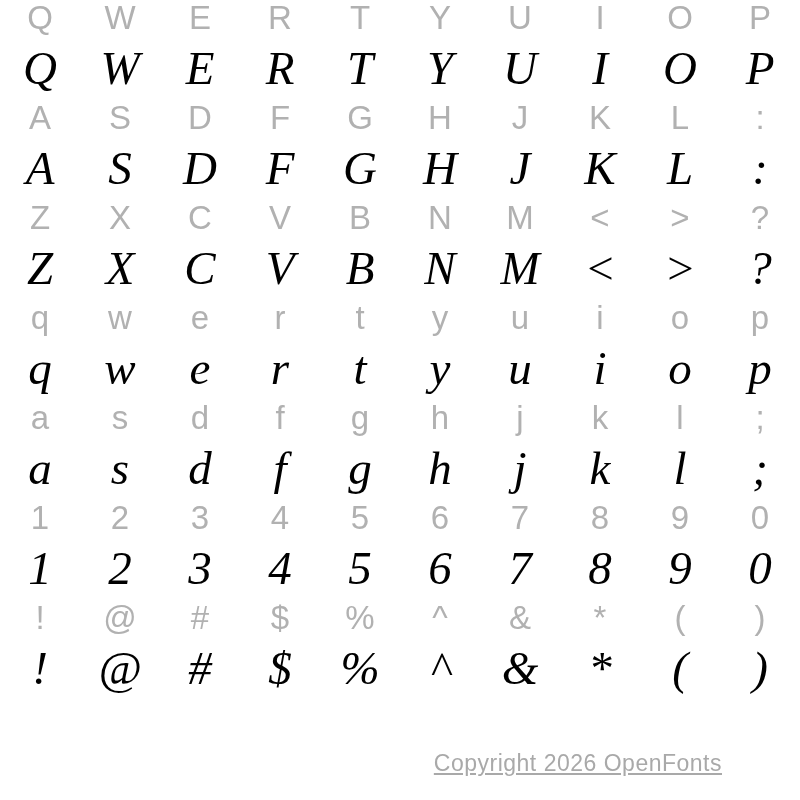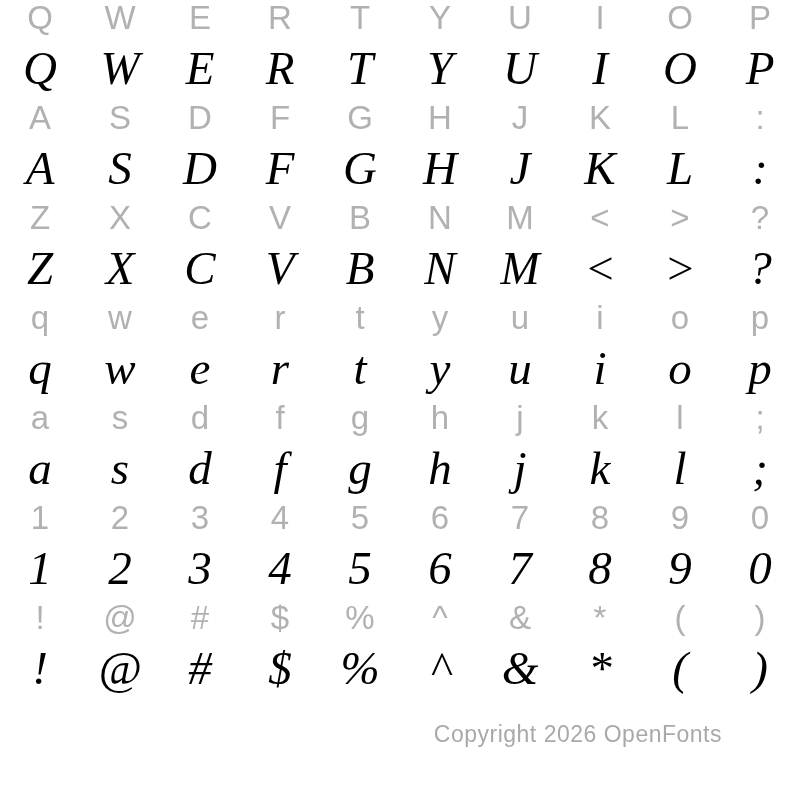--- a/index.html
+++ b/index.html
@@ -39,26 +39,27 @@
     color: var(--reference-gray, #b1b1b1);
   }
   .row.specimen .cell {
     font-family: "Liberation Serif", "DejaVu Serif", serif;
     font-style: italic;
     font-size: 47px;
     color: var(--glyph-black, #000000);
   }
   .copyright {
     position: absolute;
-    top: 728px;
+    top: 757px;
     right: 78px;
     font-family: "Liberation Sans", "DejaVu Sans", sans-serif;
     font-size: 23px;
     color: var(--copyright-gray, #a9a9a9);
     letter-spacing: 0.5px;
+    text-decoration: underline;
   }
 </style>
 </head>
 <body style="--reference-gray: #b1b1b1; --glyph-black: #000000; --copyright-gray: #a9a9a9; background: rgb(255, 255, 255);">
 
 <div class="page">
   <div class="grid" id="glyph-grid">
       <div class="row reference">
         <div class="cell">Q</div>
         <div class="cell">W</div>

